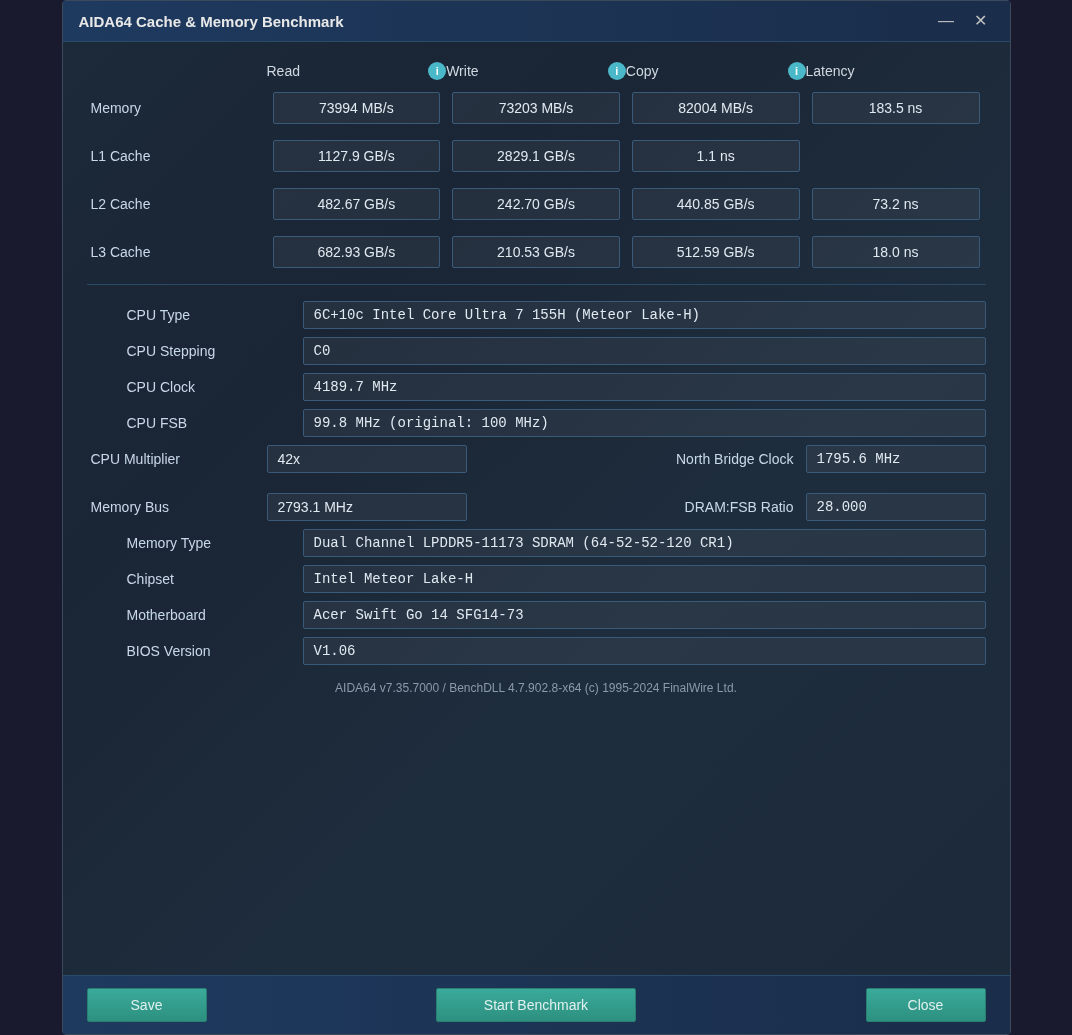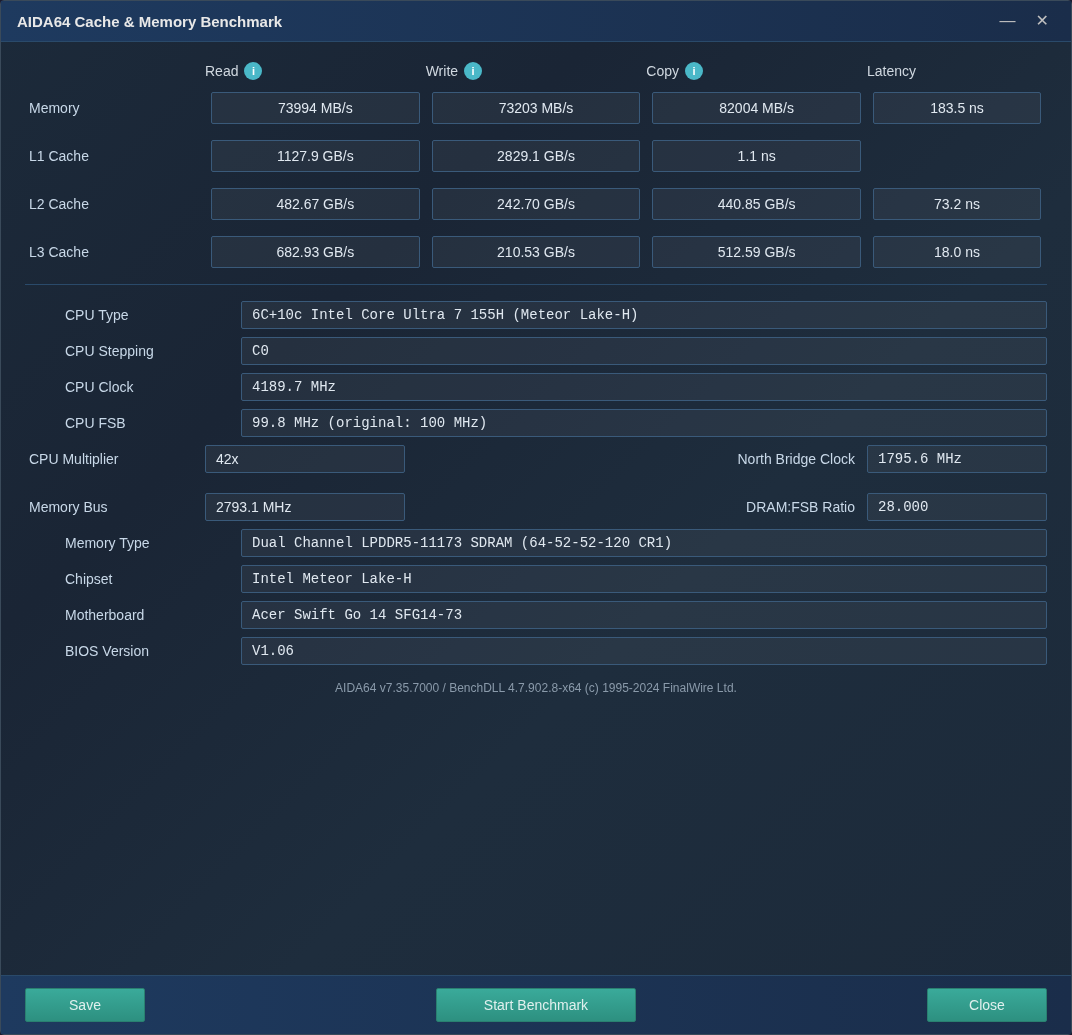--- a/index.html
+++ b/index.html
@@ -5,21 +5,21 @@
     * { box-sizing: border-box; margin: 0; padding: 0; }
     body {
       font-family: 'Segoe UI', Tahoma, Geneva, Verdana, sans-serif;
       background: #1a1a2e;
       display: flex;
       justify-content: center;
       align-items: center;
       min-height: 100vh;
     }
     .window {
-      width: 1072px;
+      width: 949px;
       min-height: 1035px;
       background: linear-gradient(135deg, #1c2a3a 0%, #1a2535 30%, #1e2d3d 60%, #1c2a3a 100%);
       border: 1px solid #3a4a5a;
       border-radius: 4px;
       display: flex;
       flex-direction: column;
     }
     .title-bar {
       background: linear-gradient(to right, #1e3a5f, #1a2d4a);
       padding: 10px 16px;
@@ -56,21 +56,21 @@
       grid-template-columns: 180px 1fr 1fr 1fr 180px;
       margin-bottom: 8px;
       padding: 0 0 4px 0;
     }
     .bench-header-cell {
       text-align: center;
       color: #d0d8e0;
       font-size: 14px;
       display: flex;
       align-items: center;
-      justify-content: flex-start;
+      justify-content: space-between;
       gap: 6px;
     }
     .bench-header-cell:first-child { justify-content: flex-start; }
     .info-icon {
       display: inline-flex;
       align-items: center;
       justify-content: center;
       width: 18px;
       height: 18px;
       background: #4ab8c8;

